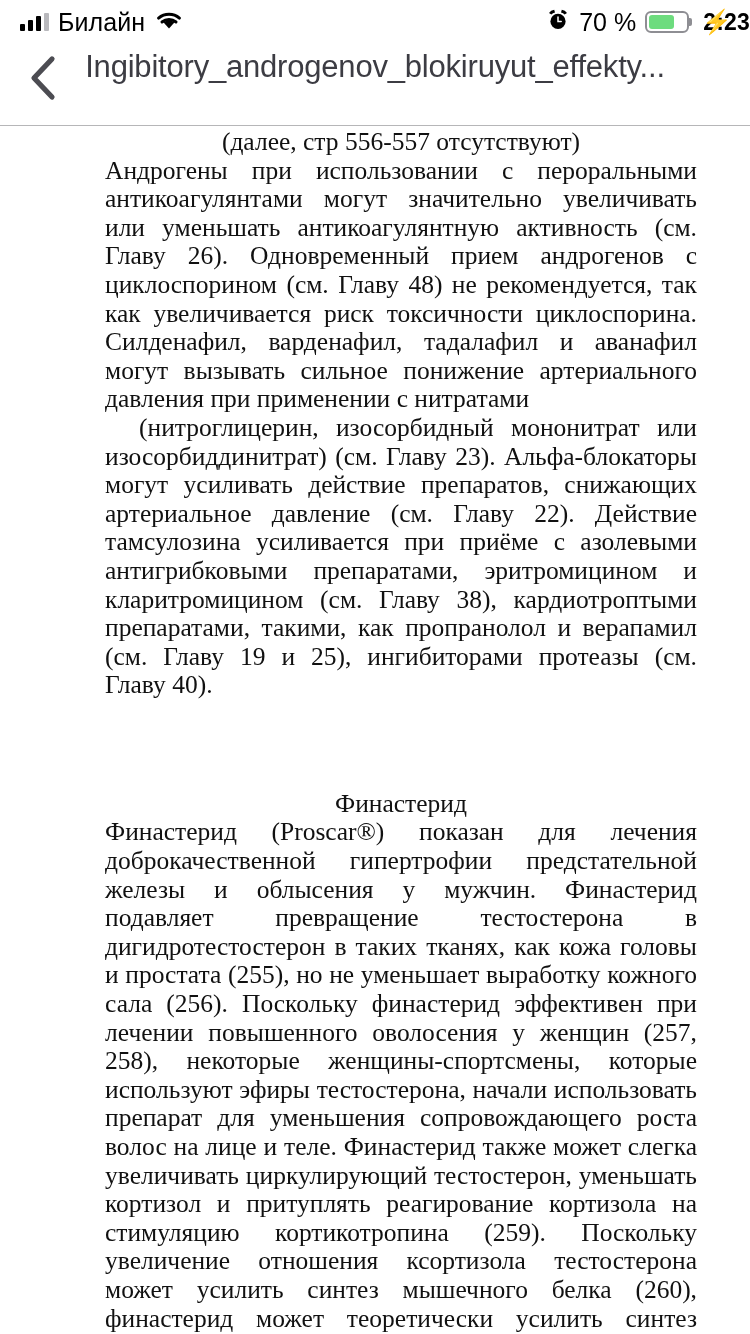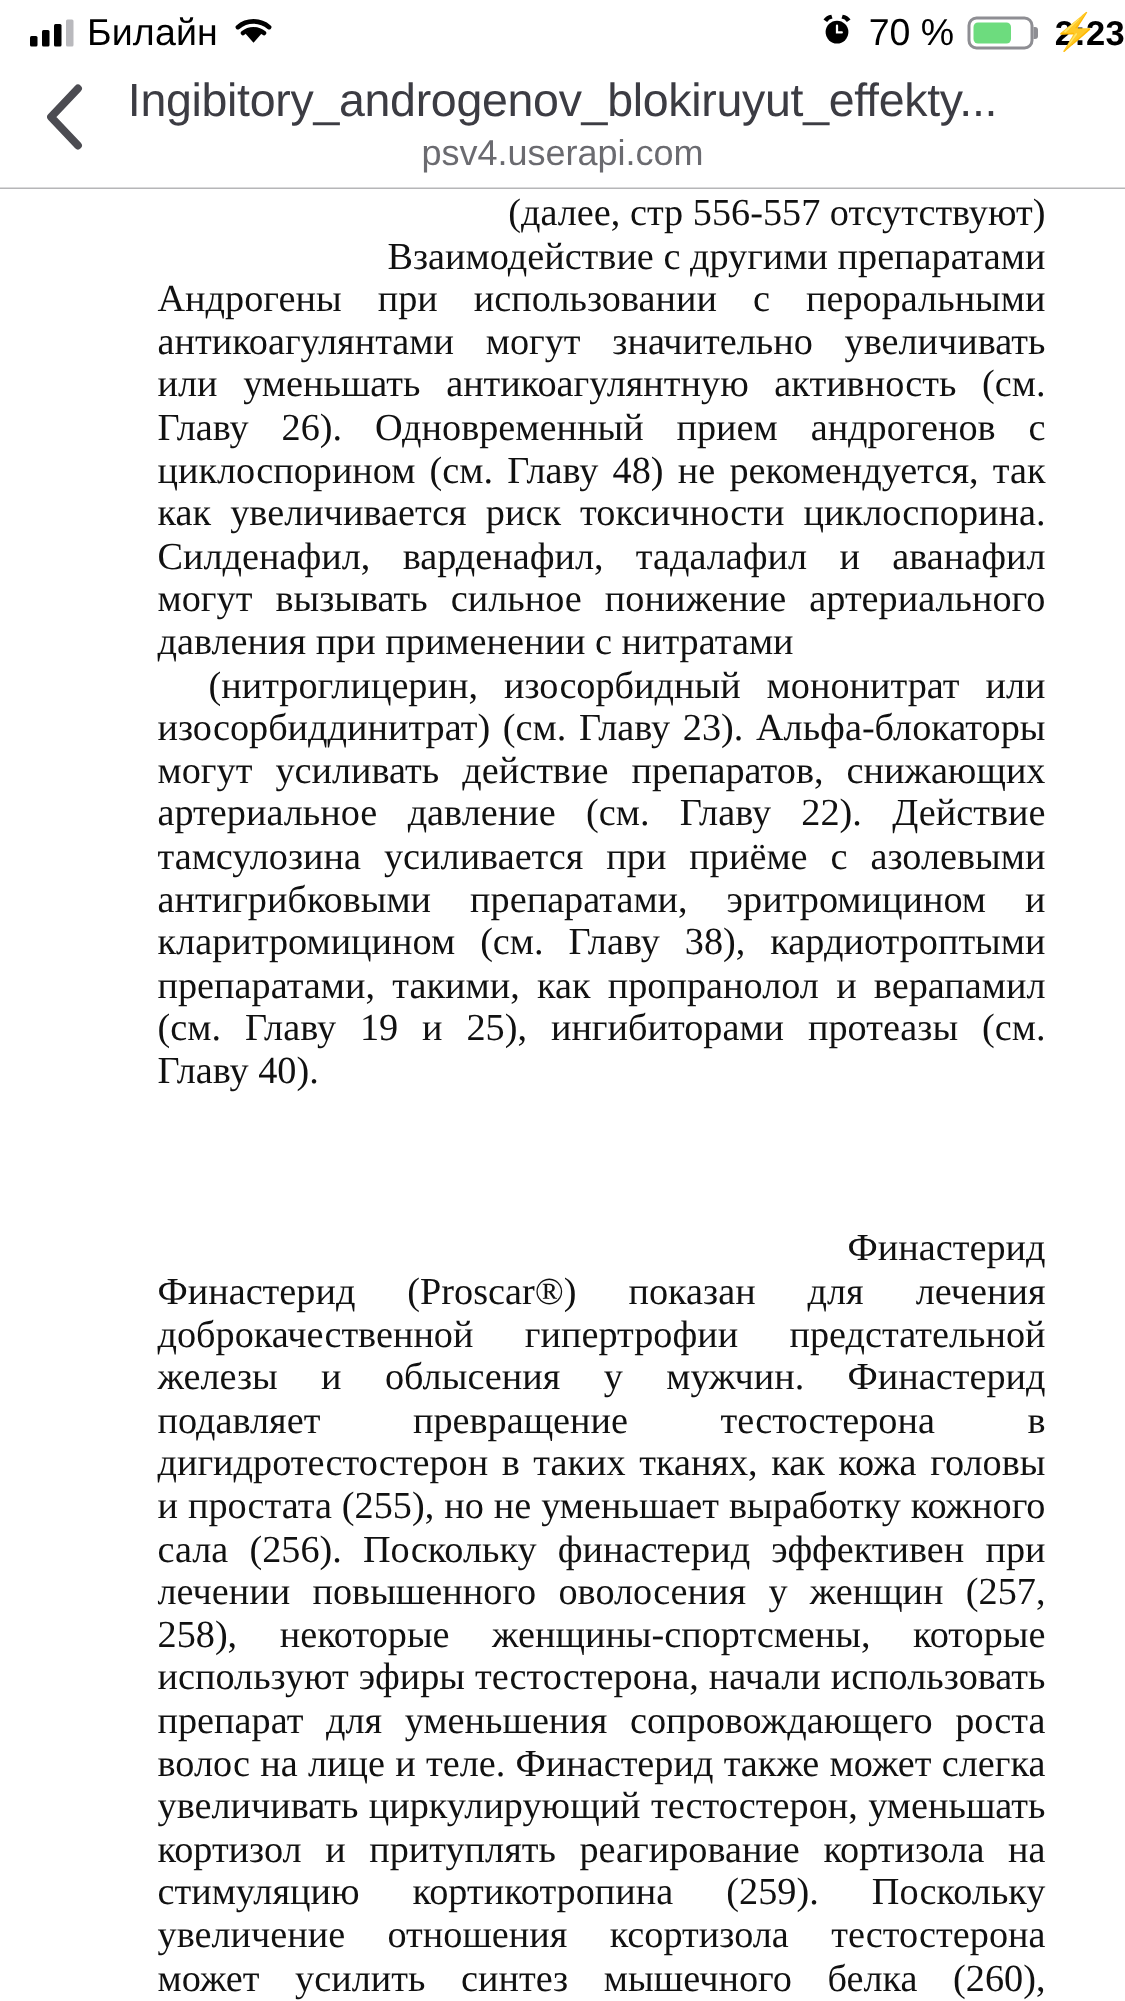--- a/index.html
+++ b/index.html
@@ -72,21 +72,21 @@
     font-family:"Liberation Serif", serif;
     font-size:25.5px;
     line-height:28.6px;
     color:#111111;
     text-align:justify;
     text-justify:inter-word;
     margin:0;
     word-spacing:0px;
     width:592px;
   }
-  .para.nojust{ text-align:right; }
+  .para.nojust{ text-align:center; }
   .para.head{ font-weight:400; }
   .spacer-tall{ height:90px; }
   .indent{ display:inline-block; width:34px; }
 </style>
 </head>
 <body>
 
 <div id="screen">
 
   <div class="statusbar">
@@ -127,30 +127,28 @@
   </div>
 
   <div class="navbar">
     <div class="back-btn">
       <svg width="30" height="46" viewBox="0 0 30 46">
         <path d="M24 4 L6 23 L24 42" stroke="#4c4c52" stroke-width="5.2" fill="none" stroke-linecap="round" stroke-linejoin="round"></path>
       </svg>
     </div>
     <div class="nav-titles">
       <div class="nav-title">Ingibitory_androgenov_blokiruyut_effekty...</div>
-      <div class="nav-sub">psv4.userapi.com</div>
     </div>
   </div>
 
   <div class="doc">
     <div class="page">
 
       <p class="para nojust">(далее, стр 556-557 отсутствуют)</p>
 
-      <p class="para nojust">Взаимодействие с другими препаратами</p>
 
       <p class="para">Андрогены при использовании с пероральными антикоагулянтами могут значительно увеличивать или уменьшать антикоагулянтную активность (см. Главу 26). Одновременный прием андрогенов с циклоспорином (см. Главу 48) не рекомендуется, так как увеличивается риск токсичности циклоспорина. Силденафил, варденафил, тадалафил и аванафил могут вызывать сильное понижение артериального давления при применении с нитратами</p>
 
       <p class="para"><span class="indent"></span><span>(нитроглицерин, изосорбидный мононитрат или изосорбиддинитрат) (см. Главу 23). Альфа-блокаторы могут усиливать действие препаратов, снижающих артериальное давление (см. Главу 22). Действие тамсулозина усиливается при приёме с азолевыми антигрибковыми препаратами, эритромицином и кларитромицином (см. Главу 38), кардиотроптыми препаратами, такими, как пропранолол и верапамил (см. Главу 19 и 25), ингибиторами протеазы (см. Главу 40).</span></p>
 
       <div class="spacer-tall"></div>
 
       <p class="para nojust head">Финастерид</p>
 
       <p class="para">Финастерид (Proscar®) показан для лечения доброкачественной гипертрофии предстательной железы и облысения у мужчин. Финастерид подавляет превращение тестостерона в дигидротестостерон в таких тканях, как кожа головы и простата (255), но не уменьшает выработку кожного сала (256). Поскольку финастерид эффективен при лечении повышенного оволосения у женщин (257, 258), некоторые женщины-спортсмены, которые используют эфиры тестостерона, начали использовать препарат для уменьшения сопровождающего роста волос на лице и теле. Финастерид также может слегка увеличивать циркулирующий тестостерон, уменьшать кортизол и притуплять реагирование кортизола на стимуляцию кортикотропина (259). Поскольку увеличение отношения ксортизола тестостерона может усилить синтез мышечного белка (260), финастерид может теоретически усилить синтез белка, но нет никаких доказательств того, что препарат оказывает заметное влияние на состав тела или его работоспособность. Кроме того, женщинам следует помнить, что использование финастерида во время беременности может отрицательно сказаться на развитии внешних гениталий мужского плода (PDR).</p>

